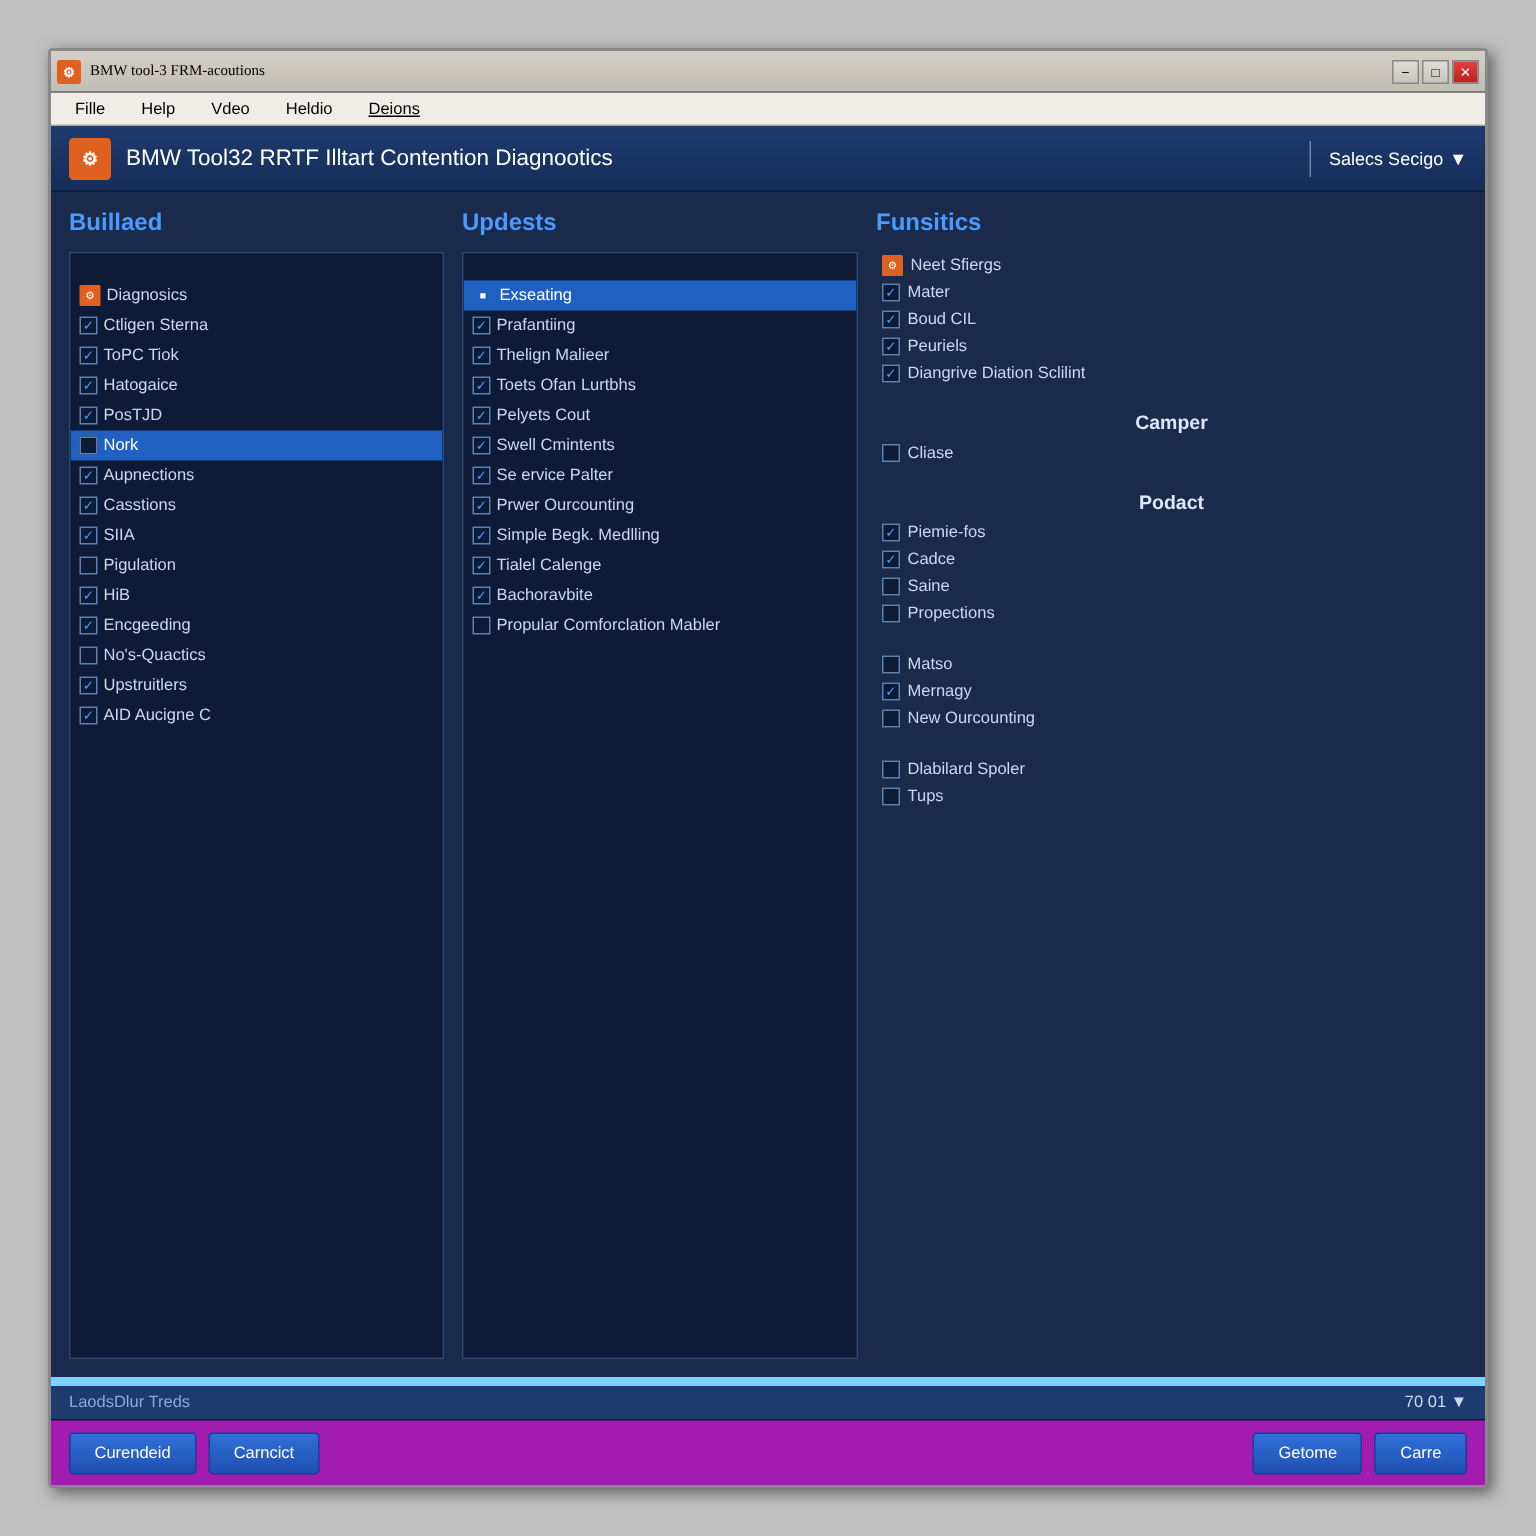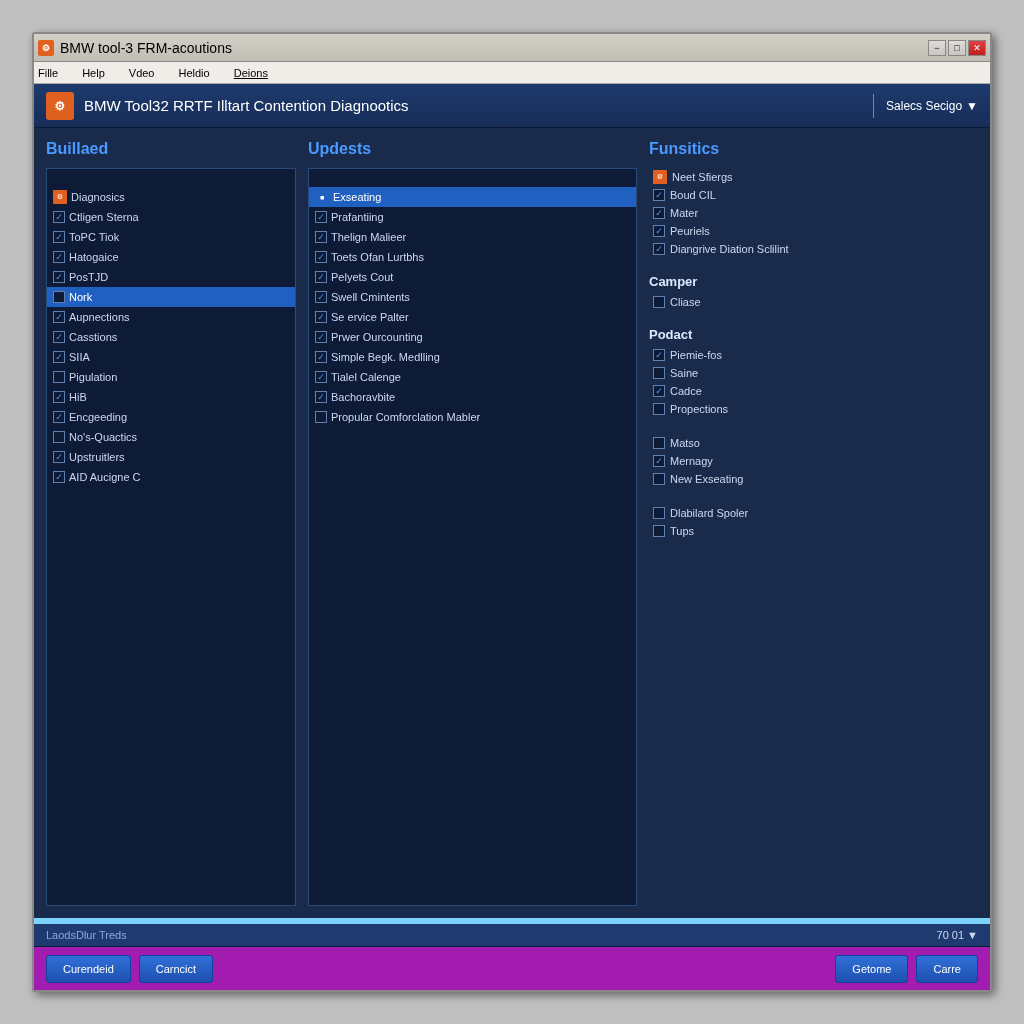--- a/index.html
+++ b/index.html
@@ -45,22 +45,23 @@
       display: flex;
       align-items: center;
       justify-content: center;
       color: white;
       font-size: 9px;
       font-weight: bold;
     }
 
     .title-bar-text {
       flex: 1;
-      font-size: 14px;
+      font-size: 10px;
       color: #000;
+      font-family: Liberation Serif, serif;
     }
 
     .title-bar-buttons {
       display: flex;
       gap: 2px;
     }
 
     .tb-btn {
       width: 18px;
       height: 16px;
@@ -75,21 +76,21 @@
     }
 
     .tb-btn.close { background: linear-gradient(to bottom, #e04040, #c02020); color: white; }
 
     
     .menu-bar {
       background: #f0ede8;
       height: 22px;
       display: flex;
       align-items: center;
-      padding: 0 0;
+      padding: 0 12px;
       border-bottom: 1px solid #aaa;
       flex-shrink: 0;
       gap: 16px;
     }
 
     .menu-item {
       font-size: 11px;
       color: #000;
       cursor: pointer;
       padding: 2px 4px;
@@ -156,21 +157,21 @@
       overflow: hidden;
     }
 
     .column {
       display: flex;
       flex-direction: column;
       gap: 6px;
     }
 
     .col-left { width: 250px; flex-shrink: 0; justify-content: space-between; }
-    .col-middle { width: 329px; flex-shrink: 0; }
+    .col-middle { width: 264px; flex-shrink: 0; }
     .col-right { flex: 1; }
 
     .column-title {
       font-size: 16px;
       font-weight: bold;
       color: #4a9aff;
       margin-bottom: 4px;
     }
 
     
@@ -227,20 +228,21 @@
       font-size: 7px;
       color: white;
     }
 
     .item-icon.blue { background: #2060c0; }
     .item-icon.orange { background: #e06020; }
 
     
     .section {
       margin-bottom: 10px;
+      text-align: center;
     }
 
     .section-title {
       font-size: 13px;
       font-weight: bold;
       color: #dde8ff;
       margin-bottom: 4px;
     }
 
     .section-item {
@@ -492,25 +494,25 @@
     <div class="column col-right">
       <div class="column-title">Funsitics</div>
 
       <div class="section">
         <div class="section-item">
           <div class="item-icon orange">⚙</div>
           <span>Neet Sfiergs</span>
         </div>
         <div class="section-item">
           <div class="checkbox checked"></div>
+          <span>Mater</span>
+        </div>
+        <div class="section-item">
+          <div class="checkbox checked"></div>
           <span>Boud CIL</span>
-        </div>
-        <div class="section-item">
-          <div class="checkbox checked"></div>
-          <span>Mater</span>
         </div>
         <div class="section-item">
           <div class="checkbox checked"></div>
           <span>Peuriels</span>
         </div>
         <div class="section-item">
           <div class="checkbox checked"></div>
           <span>Diangrive Diation Sclilint</span>
         </div>
       </div>
@@ -524,45 +526,45 @@
         </div>
       </div>
 
       <div class="section">
         <div class="section-title">Podact</div>
         <div class="section-item">
           <div class="checkbox checked"></div>
           <span>Piemie-fos</span>
         </div>
         <div class="section-item">
+          <div class="checkbox checked"></div>
+          <span>Cadce</span>
+        </div>
+        <div class="section-item">
           <div class="checkbox"></div>
           <span>Saine</span>
         </div>
         <div class="section-item">
-          <div class="checkbox checked"></div>
-          <span>Cadce</span>
-        </div>
-        <div class="section-item">
           <div class="checkbox"></div>
           <span>Propections</span>
         </div>
       </div>
 
       <div class="section">
         <div class="section-item">
           <div class="checkbox"></div>
           <span>Matso</span>
         </div>
         <div class="section-item">
           <div class="checkbox checked"></div>
           <span>Mernagy</span>
         </div>
         <div class="section-item">
           <div class="checkbox"></div>
-          <span>New Exseating</span>
+          <span>New Ourcounting</span>
         </div>
       </div>
 
       <div class="section">
         <div class="section-item">
           <div class="checkbox"></div>
           <span>Dlabilard Spoler</span>
         </div>
         <div class="section-item">
           <div class="checkbox"></div>

